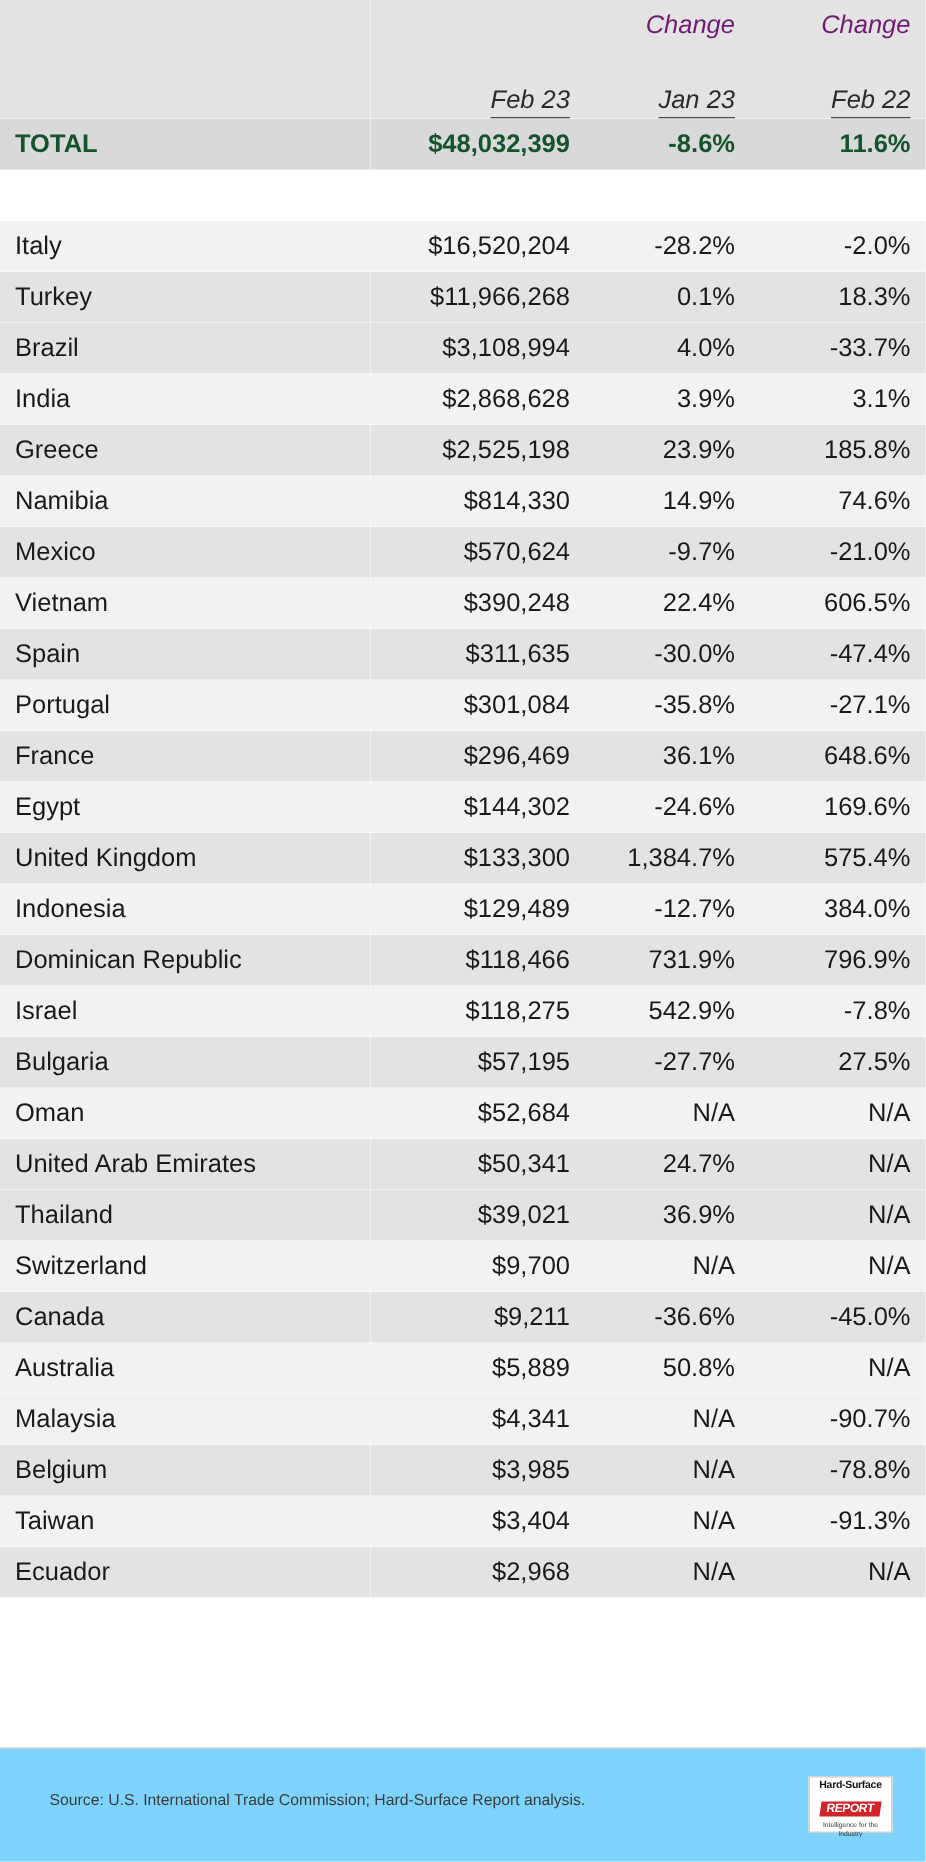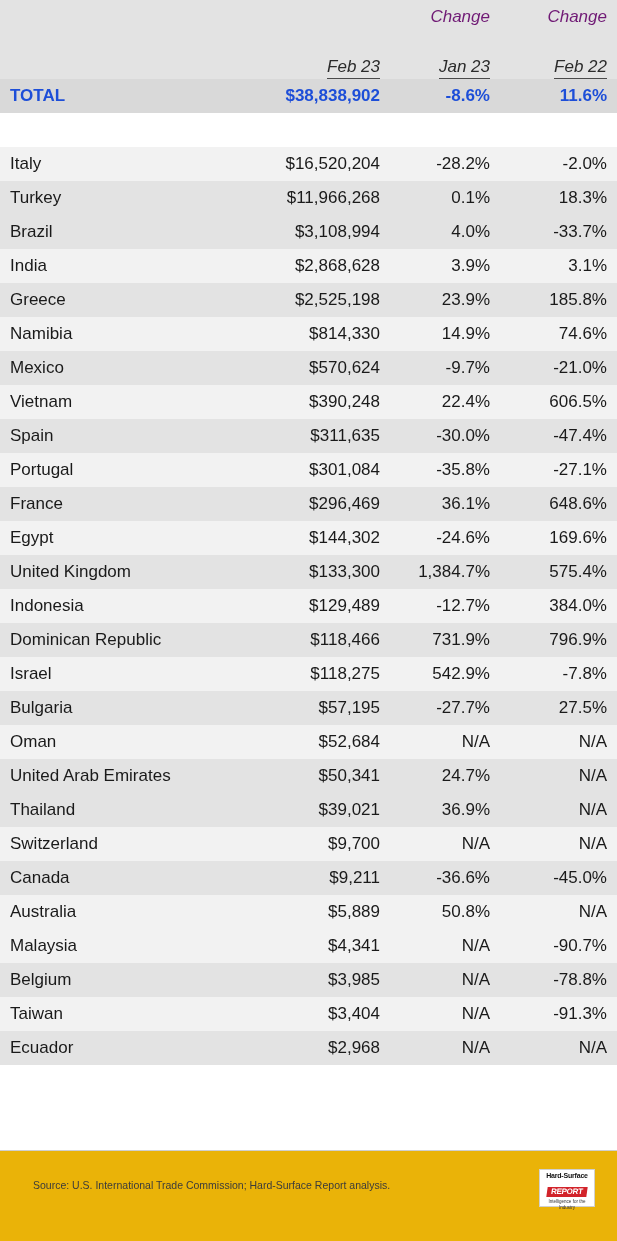--- a/index.html
+++ b/index.html
@@ -62,21 +62,21 @@
     padding-bottom: 1px;
     display: inline-block;
     margin-top: 23px;
   }
   .total-row td {
     background: #d9d9d9;
     font-weight: bold;
     font-size: 18px;
     height: 36px;
     text-align: right;
-    color: #1d4ed8;
+    color: #14532d;
   }
   .total-row td.label {
     text-align: left;
   }
   .gap-row td {
     background: #ffffff;
     height: 18px;
     border: none;
   }
   .row td {
@@ -87,22 +87,22 @@
     text-align: left;
   }
   .row.odd td { background: #e3e3e3; }
   .row.even td { background: #f2f2f2; }
 
   .footer {
     position: absolute;
     left: 0;
     bottom: 0;
     width: 617px;
-    height: 91px;
-    background: #eab308;
+    height: 76px;
+    background: #7dd3fc;
     border-top: 1px solid #cfcfcf;
     box-sizing: border-box;
   }
   .footer .src {
     position: absolute;
     left: 33px;
     top: 28px;
     font-size: 10.5px;
     color: #3b3b3b;
   }
@@ -168,21 +168,21 @@
         <td>Change</td>
       </tr>
       <tr class="hdr2-row">
         <td></td>
         <td class="uline"><span>Feb 23</span></td>
         <td class="uline"><span>Jan 23</span></td>
         <td class="uline"><span>Feb 22</span></td>
       </tr>
       <tr class="total-row">
         <td class="label">TOTAL</td>
-        <td>$38,838,902</td>
+        <td>$48,032,399</td>
         <td>-8.6%</td>
         <td>11.6%</td>
       </tr>
       <tr class="gap-row">
         <td></td>
         <td></td>
         <td></td>
         <td></td>
       </tr>
     </tbody>

